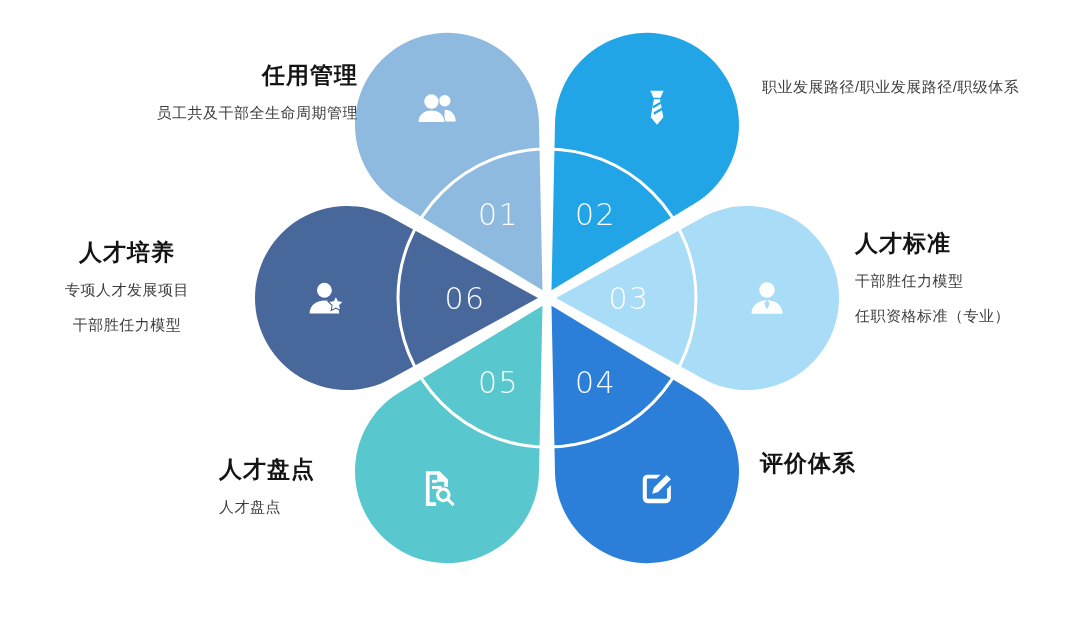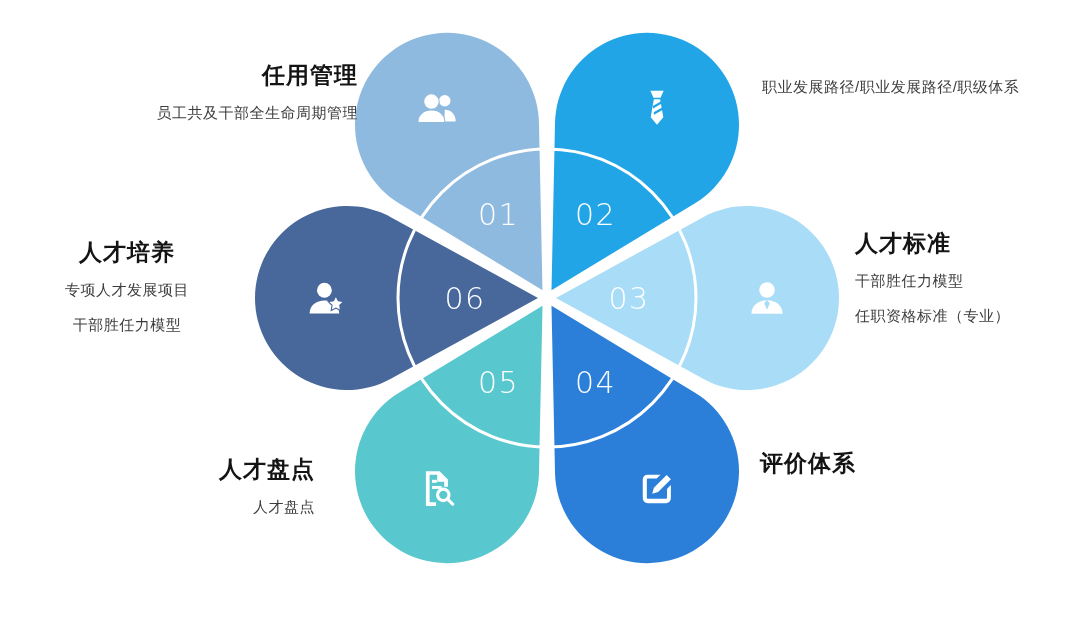--- a/index.html
+++ b/index.html
@@ -26,21 +26,21 @@
     margin-top: 15px;
     letter-spacing: 0.5px;
     line-height: 1.3;
     white-space: nowrap;
   }
 
   .lbl-appointment  { top: 62px;  right: 723px; text-align: right; }
   .lbl-career       { top: 62px;  left: 762px;  text-align: left;  }
   .lbl-standard     { top: 230px; left: 855px;  text-align: left;  }
   .lbl-evaluation   { top: 450px; left: 760px;  text-align: center;  }
-  .lbl-review       { top: 456px; right: 766px; text-align: right; }
+  .lbl-review       { top: 456px; right: 766px; text-align: left; }
   .lbl-development  { top: 239px; right: 892px; text-align: center; }
 
   .petal-number {
     font-family: "DejaVu Sans", "Liberation Sans", sans-serif;
     font-size: 30px;
     font-weight: 300;
     fill: #ffffff;
     text-anchor: middle;
     dominant-baseline: central;
     letter-spacing: 1.5px;

